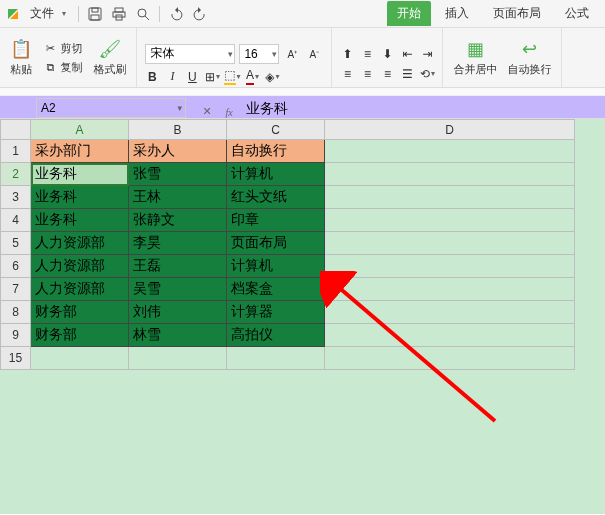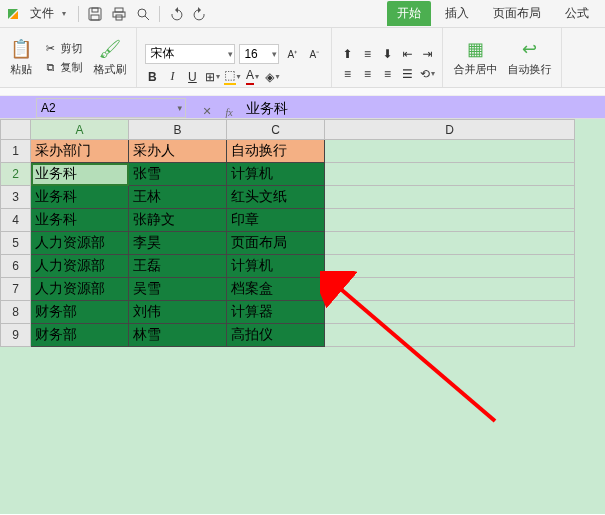--- a/index.html
+++ b/index.html
@@ -277,20 +277,27 @@
       <td class="cell data">计算器</td>
       <td class="cell empty"></td>
     </tr>
     <tr>
       <th class="rowhdr">9</th>
       <td class="cell data">财务部</td>
       <td class="cell data">林雪</td>
       <td class="cell data">高拍仪</td>
       <td class="cell empty"></td>
     </tr>
+    <tr>
+      <th class="rowhdr">15</th>
+      <td class="cell empty"></td>
+      <td class="cell empty"></td>
+      <td class="cell empty"></td>
+      <td class="cell empty"></td>
+    </tr>
   </tbody>
     </table>
 
   <svg class="arrow" style="left:320px; top:152px;" width="200" height="170">
     <defs>
       <marker id="ah" markerWidth="12" markerHeight="12" refX="2" refY="6" orient="auto">
         <polygon points="0,0 12,6 0,12" fill="#ff0000"></polygon>
       </marker>
     </defs>
     <line x1="175" y1="150" x2="16" y2="14" stroke="#ff0000" stroke-width="4" marker-end="url(#ah)"></line>

